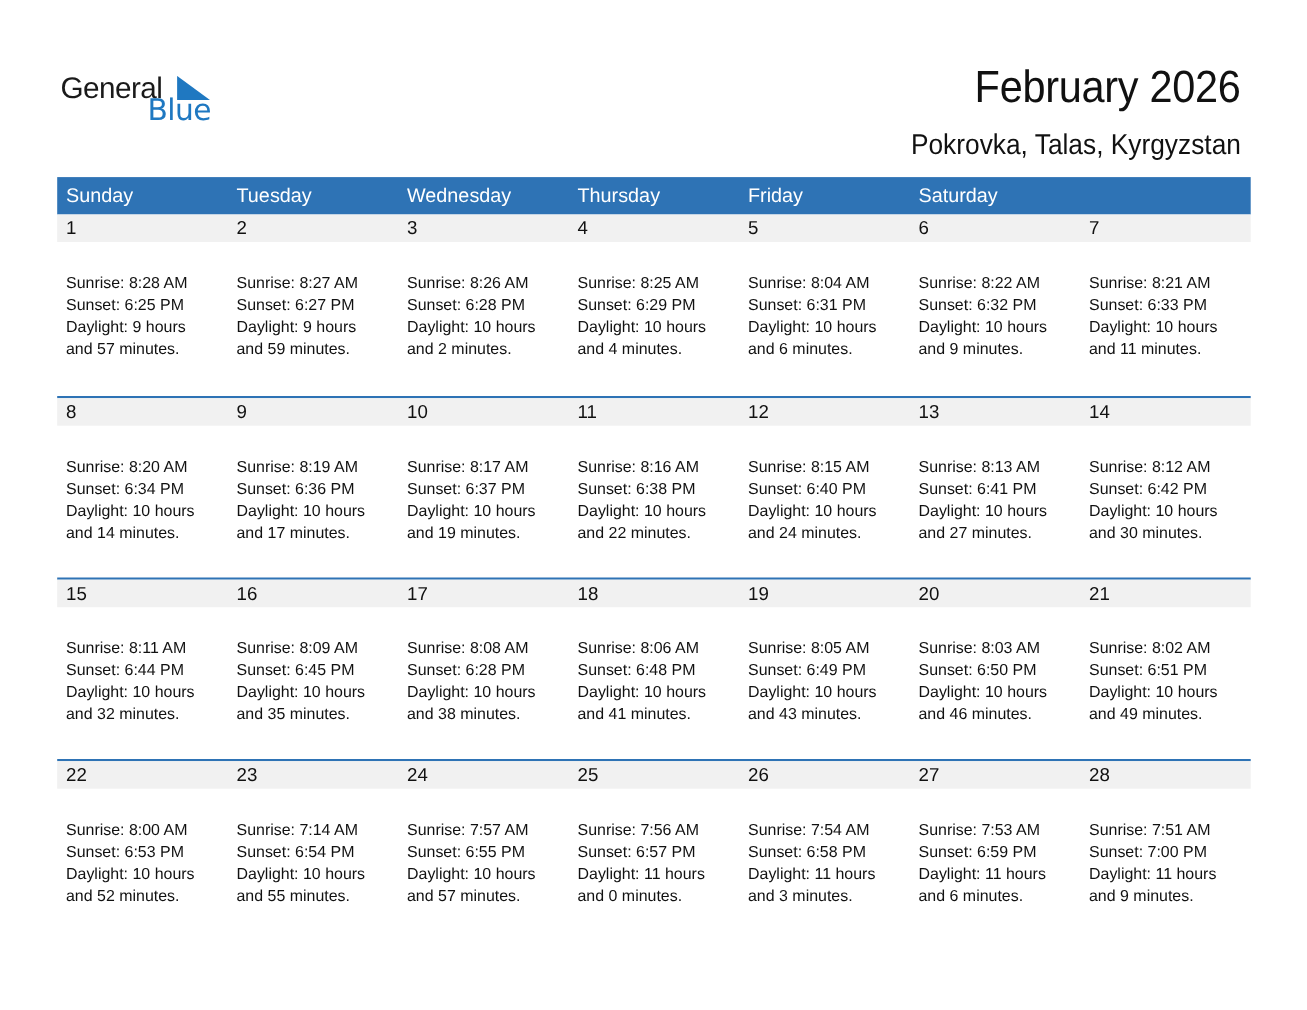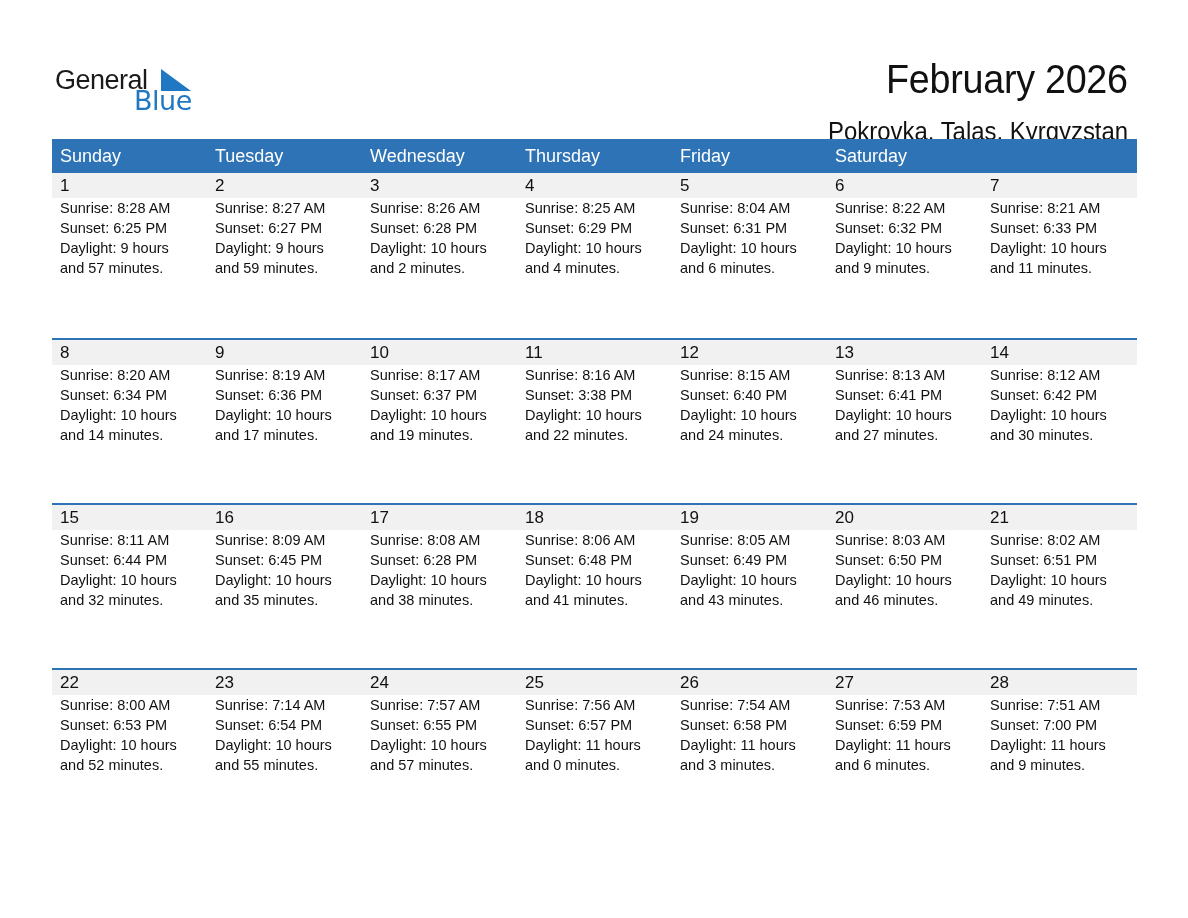--- a/index.html
+++ b/index.html
@@ -59,21 +59,21 @@
       top: 116px;
       font-size: 26px;
       color: #111;
       font-family: "Liberation Sans", sans-serif;
       transform: scaleX(0.92);
       transform-origin: right center;
     }
     .calendar {
       position: absolute;
       left: 52px;
-      top: 139px;
+      top: 161px;
       width: 1085px;
     }
     .header-row {
       display: flex;
       background: #2e73b5;
       height: 34px;
     }
     .header-cell {
       width: 155px;
       color: #ffffff;
@@ -106,20 +106,21 @@
     .day-details {
       display: flex;
     }
     .day-detail {
       width: 155px;
       padding-left: 8px;
       box-sizing: border-box;
       font-size: 14.5px;
       line-height: 20px;
       color: #111;
+      margin-top: 28px;
     }
     .day-detail div {
       white-space: nowrap;
     }
   </style>
 </head>
 <body>
 
 <div class="logo">
   <span class="general">General</span>
@@ -221,21 +222,21 @@
             <div>and 17 minutes.</div>
           </div>
           <div class="day-detail">
             <div>Sunrise: 8:17 AM</div>
             <div>Sunset: 6:37 PM</div>
             <div>Daylight: 10 hours</div>
             <div>and 19 minutes.</div>
           </div>
           <div class="day-detail">
             <div>Sunrise: 8:16 AM</div>
-            <div>Sunset: 3:38 PM</div>
+            <div>Sunset: 6:38 PM</div>
             <div>Daylight: 10 hours</div>
             <div>and 22 minutes.</div>
           </div>
           <div class="day-detail">
             <div>Sunrise: 8:15 AM</div>
             <div>Sunset: 6:40 PM</div>
             <div>Daylight: 10 hours</div>
             <div>and 24 minutes.</div>
           </div>
           <div class="day-detail">

